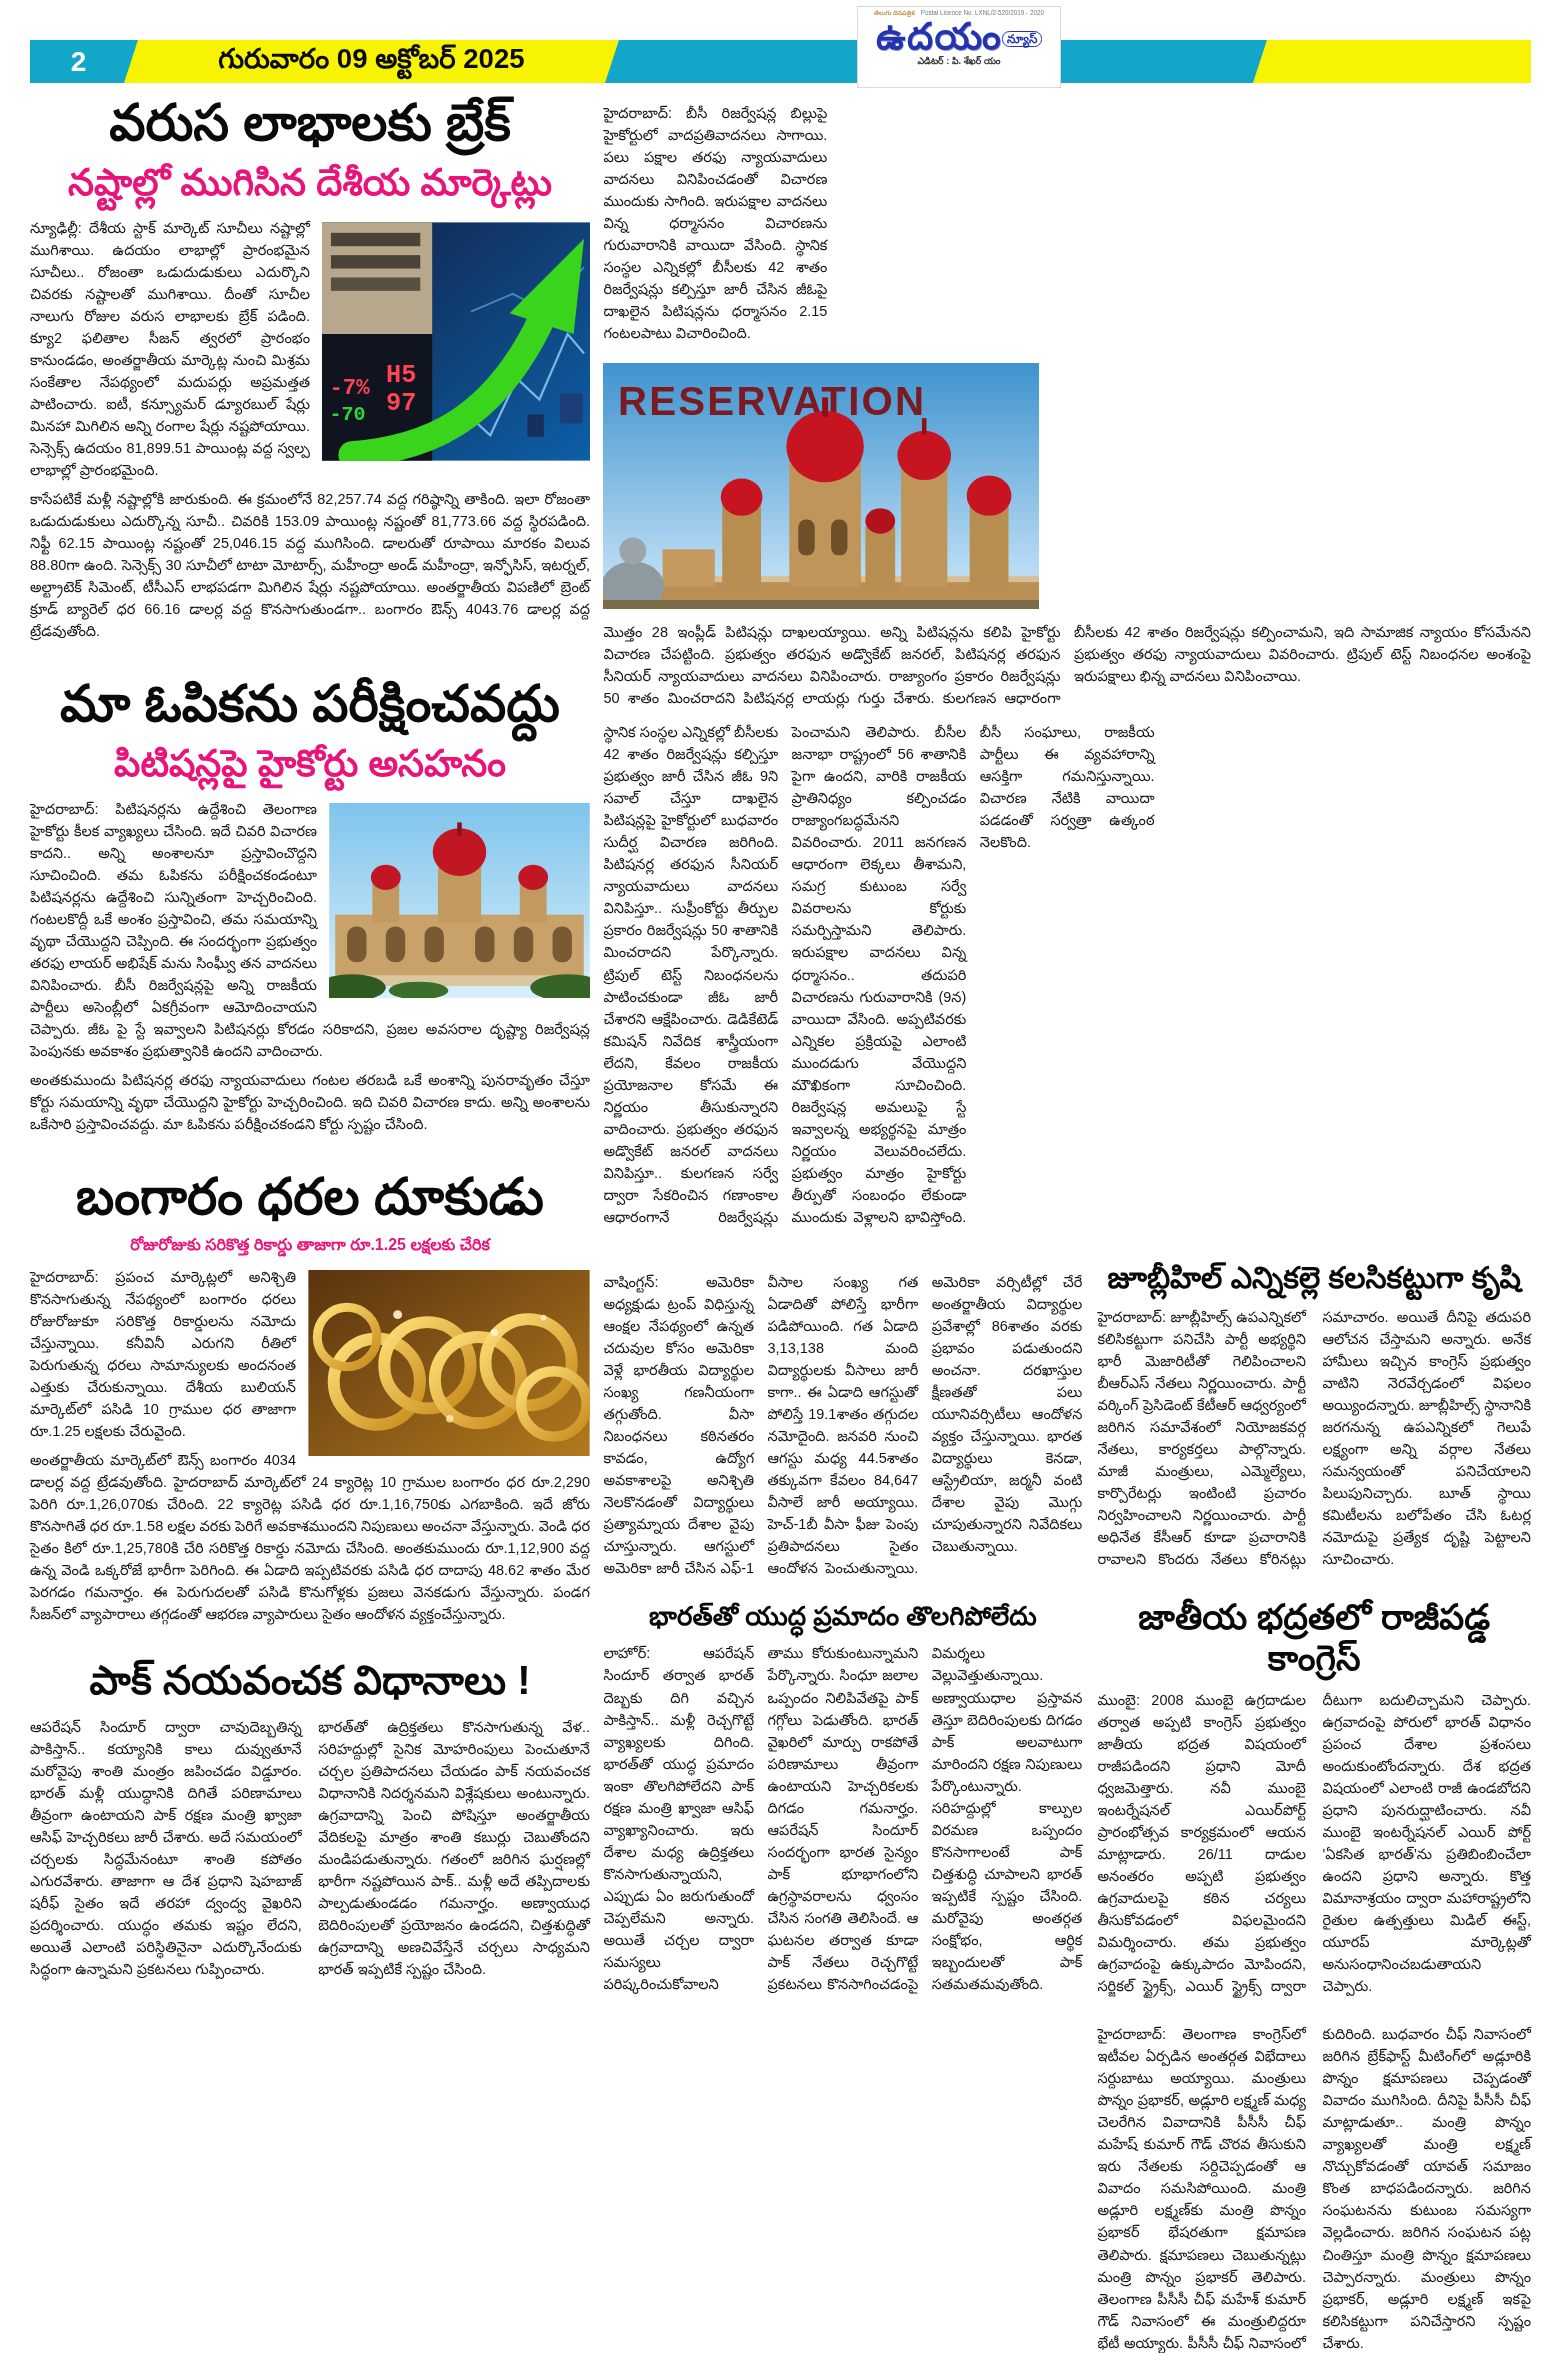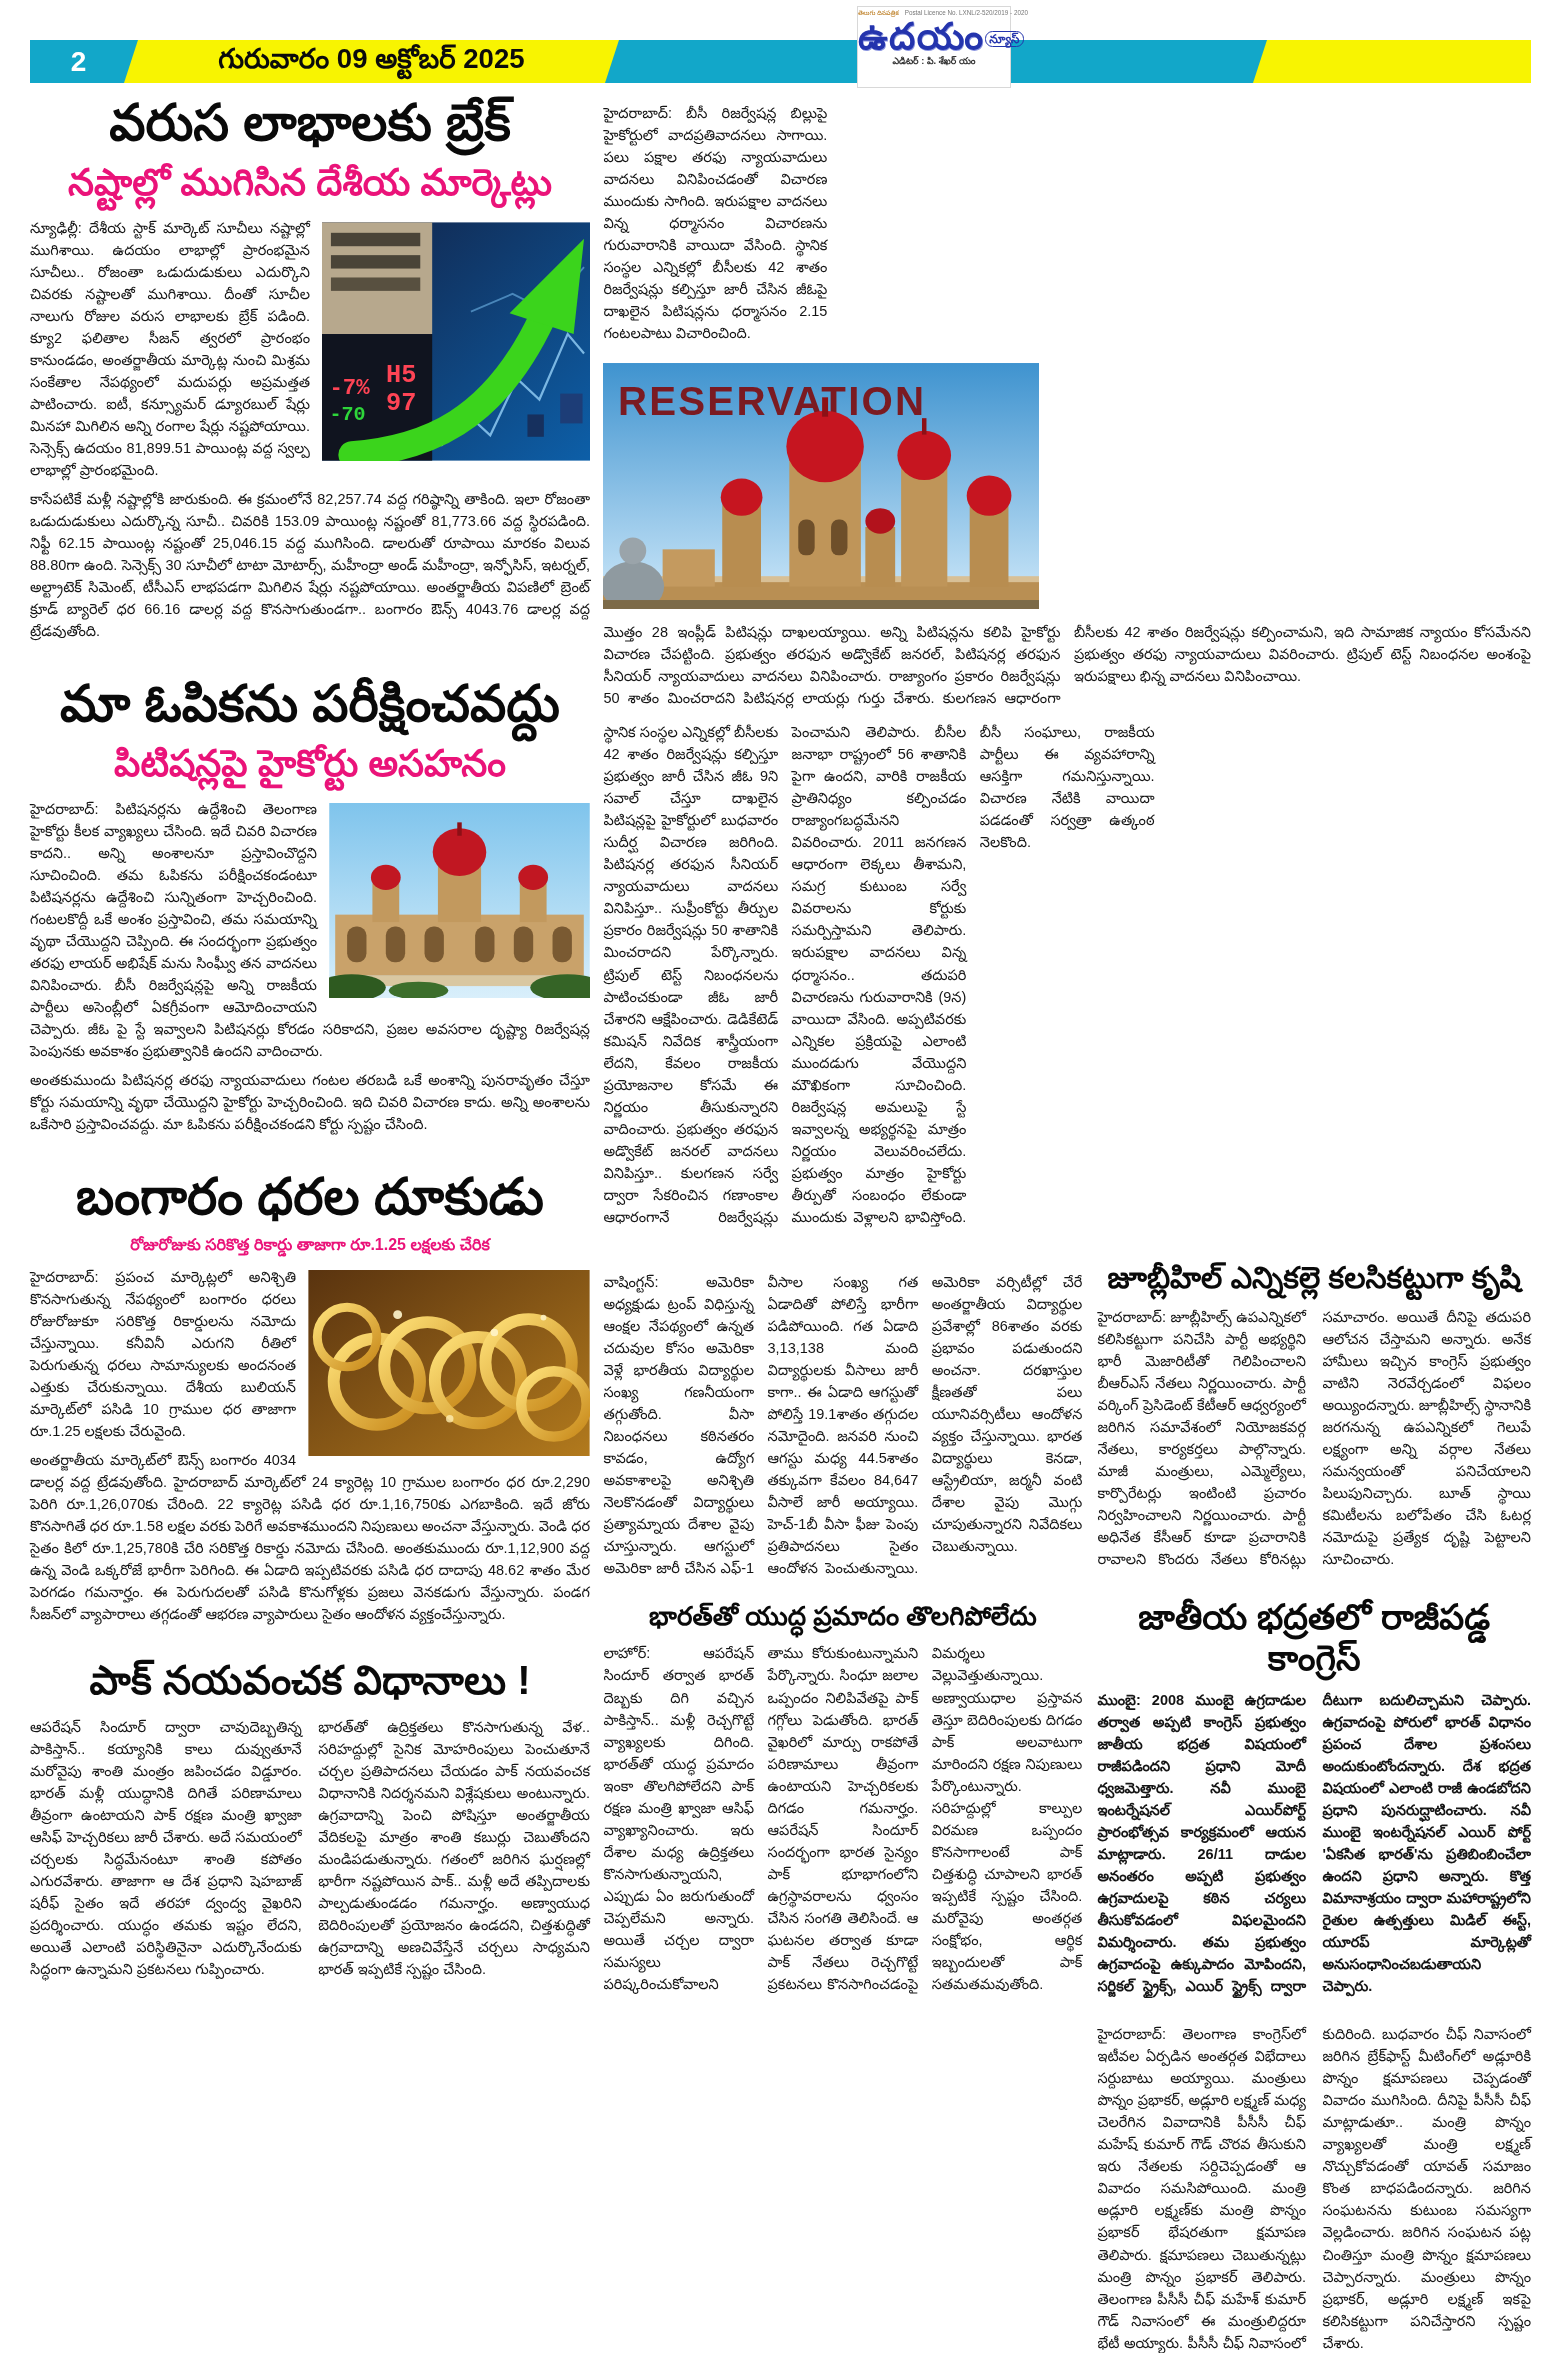--- a/index.html
+++ b/index.html
@@ -28,21 +28,21 @@
   .date-seg .inner {
     transform:skewX(18deg); width:100%; height:100%;
     display:flex; align-items:center; justify-content:center;
     font-weight:bold; font-size:27.6px; color:#0b0b0b;
   }
   .yellow-right {
     position:absolute; right:-12px; top:0; height:100%; width:283px;
     background:#f8f401; transform:skewX(-18deg);
   }
   .logo-box {
-    position:absolute; top:6px; left:857px; width:154px; height:82px;
+    position:absolute; top:6px; left:857px; width:204px; height:82px;
     background:#fff; border:0.7px solid #d8d8d8; text-align:center;
     padding-top:1.5px; z-index:5;
   }
   .logo-meta { font-size:6.3px; color:#777; white-space:nowrap; }
   .logo-meta .tg { color:#b36a00; margin-right:6px; }
   .logo-brand { font-size:37px; font-weight:bold; color:#2434ad; line-height:1.05;
     text-shadow:0.7px 0.7px 0 #8d97e0; letter-spacing:1.5px; }
   .logo-brand .sfx { font-size:12px; letter-spacing:0; vertical-align:6px;
     text-shadow:none; border:0.7px solid #2434ad; border-radius:7.5px; padding:0 3.7px; }
   .logo-editor { font-size:9.3px; color:#333; font-weight:bold; }
@@ -294,21 +294,21 @@
         <div class="rcol">
           <section>
             <h2 class="hx h40">జూబ్లీహిల్ ఎన్నికల్లె కలసికట్టుగా కృషి</h2>
             <div class="body cols2" style="margin-top:10.4px;">
               <p>హైదరాబాద్: జూబ్లీహిల్స్ ఉపఎన్నికలో కలిసికట్టుగా పనిచేసి పార్టీ అభ్యర్థిని భారీ మెజారిటీతో గెలిపించాలని బీఆర్ఎస్ నేతలు నిర్ణయించారు. పార్టీ వర్కింగ్ ప్రెసిడెంట్ కేటీఆర్ ఆధ్వర్యంలో జరిగిన సమావేశంలో నియోజకవర్గ నేతలు, కార్యకర్తలు పాల్గొన్నారు. మాజీ మంత్రులు, ఎమ్మెల్యేలు, కార్పొరేటర్లు ఇంటింటి ప్రచారం నిర్వహించాలని నిర్ణయించారు. పార్టీ అధినేత కేసీఆర్ కూడా ప్రచారానికి రావాలని కొందరు నేతలు కోరినట్లు సమాచారం. అయితే దీనిపై తదుపరి ఆలోచన చేస్తామని అన్నారు. అనేక హామీలు ఇచ్చిన కాంగ్రెస్ ప్రభుత్వం వాటిని నెరవేర్చడంలో విఫలం అయ్యిందన్నారు. జూబ్లీహిల్స్ స్థానానికి జరగనున్న ఉపఎన్నికలో గెలుపే లక్ష్యంగా అన్ని వర్గాల నేతలు సమన్వయంతో పనిచేయాలని పిలుపునిచ్చారు. బూత్ స్థాయి కమిటీలను బలోపేతం చేసి ఓటర్ల నమోదుపై ప్రత్యేక దృష్టి పెట్టాలని సూచించారు.</p>
             </div>
           </section>
 
           <section>
             <h2 class="hx h48">జాతీయ భద్రతలో రాజీపడ్డ కాంగ్రెస్</h2>
-            <div class="body cols2" style="margin-top:10.4px;font-weight:bold;">
+            <div class="body cols2" style="margin-top:10.4px;">
               <p>ముంబై: 2008 ముంబై ఉగ్రదాడుల తర్వాత అప్పటి కాంగ్రెస్ ప్రభుత్వం జాతీయ భద్రత విషయంలో రాజీపడిందని ప్రధాని మోదీ ధ్వజమెత్తారు. నవీ ముంబై ఇంటర్నేషనల్ ఎయిర్‌పోర్ట్ ప్రారంభోత్సవ కార్యక్రమంలో ఆయన మాట్లాడారు. 26/11 దాడుల అనంతరం అప్పటి ప్రభుత్వం ఉగ్రవాదులపై కఠిన చర్యలు తీసుకోవడంలో విఫలమైందని విమర్శించారు. తమ ప్రభుత్వం ఉగ్రవాదంపై ఉక్కుపాదం మోపిందని, సర్జికల్ స్ట్రైక్స్, ఎయిర్ స్ట్రైక్స్ ద్వారా దీటుగా బదులిచ్చామని చెప్పారు. ఉగ్రవాదంపై పోరులో భారత్ విధానం ప్రపంచ దేశాల ప్రశంసలు అందుకుంటోందన్నారు. దేశ భద్రత విషయంలో ఎలాంటి రాజీ ఉండబోదని ప్రధాని పునరుద్ఘాటించారు. నవీ ముంబై ఇంటర్నేషనల్ ఎయిర్ పోర్ట్ 'ఏకసిత భారత్'ను ప్రతిబింబించేలా ఉందని ప్రధాని అన్నారు. కొత్త విమానాశ్రయం ద్వారా మహారాష్ట్రలోని రైతుల ఉత్పత్తులు మిడిల్ ఈస్ట్, యూరప్ మార్కెట్లతో అనుసంధానించబడుతాయని చెప్పారు.</p>
             </div>
           </section>
 
           <section>
             <div class="body cols2" style="margin-top:10.4px;">
               <p>హైదరాబాద్: తెలంగాణ కాంగ్రెస్‌లో ఇటీవల ఏర్పడిన అంతర్గత విభేదాలు సర్దుబాటు అయ్యాయి. మంత్రులు పొన్నం ప్రభాకర్, అడ్లూరి లక్ష్మణ్ మధ్య చెలరేగిన వివాదానికి పీసీసీ చీఫ్ మహేష్ కుమార్ గౌడ్ చొరవ తీసుకుని ఇరు నేతలకు సర్దిచెప్పడంతో ఆ వివాదం సమసిపోయింది. మంత్రి అడ్లూరి లక్ష్మణ్‌కు మంత్రి పొన్నం ప్రభాకర్ భేషరతుగా క్షమాపణ తెలిపారు. క్షమాపణలు చెబుతున్నట్లు మంత్రి పొన్నం ప్రభాకర్ తెలిపారు. తెలంగాణ పీసీసీ చీఫ్ మహేశ్ కుమార్ గౌడ్ నివాసంలో ఈ మంత్రులిద్దరూ భేటీ అయ్యారు. పీసీసీ చీఫ్ నివాసంలో ఇరువురు మంత్రుల మధ్య సయోధ్య కుదిరింది. బుధవారం చీఫ్ నివాసంలో జరిగిన బ్రేక్‌ఫాస్ట్ మీటింగ్‌లో అడ్లూరికి పొన్నం క్షమాపణలు చెప్పడంతో వివాదం ముగిసింది. దీనిపై పీసీసీ చీఫ్ మాట్లాడుతూ.. మంత్రి పొన్నం వ్యాఖ్యలతో మంత్రి లక్ష్మణ్ నొచ్చుకోవడంతో యావత్ సమాజం కొంత బాధపడిందన్నారు. జరిగిన సంఘటనను కుటుంబ సమస్యగా వెల్లడించారు. జరిగిన సంఘటన పట్ల చింతిస్తూ మంత్రి పొన్నం క్షమాపణలు చెప్పారన్నారు. మంత్రులు పొన్నం ప్రభాకర్, అడ్లూరి లక్ష్మణ్ ఇకపై కలిసికట్టుగా పనిచేస్తారని స్పష్టం చేశారు.</p>
             </div>
           </section>
         </div>

